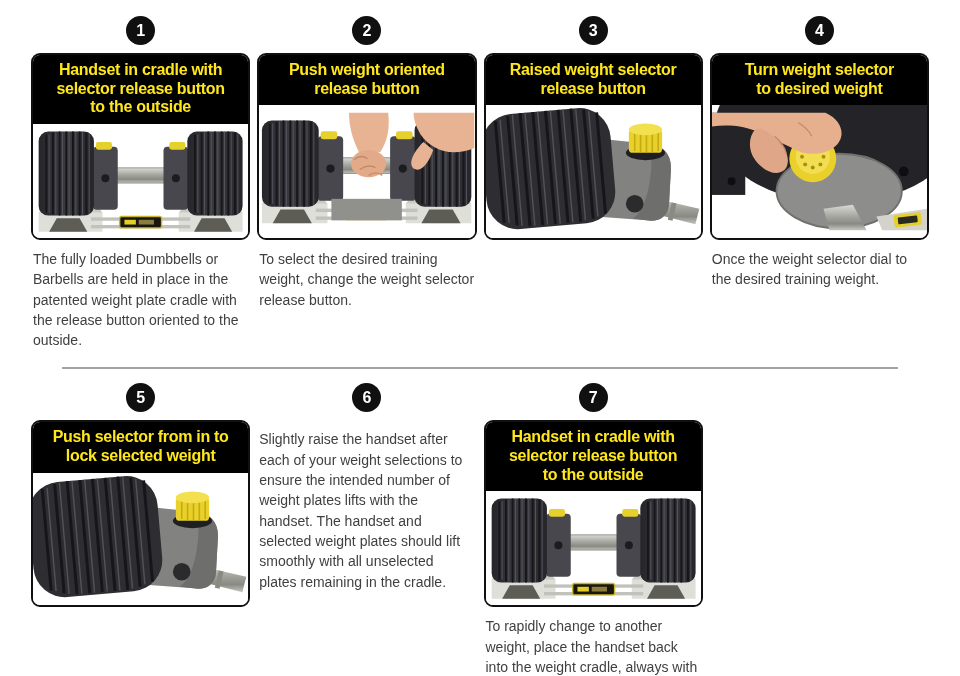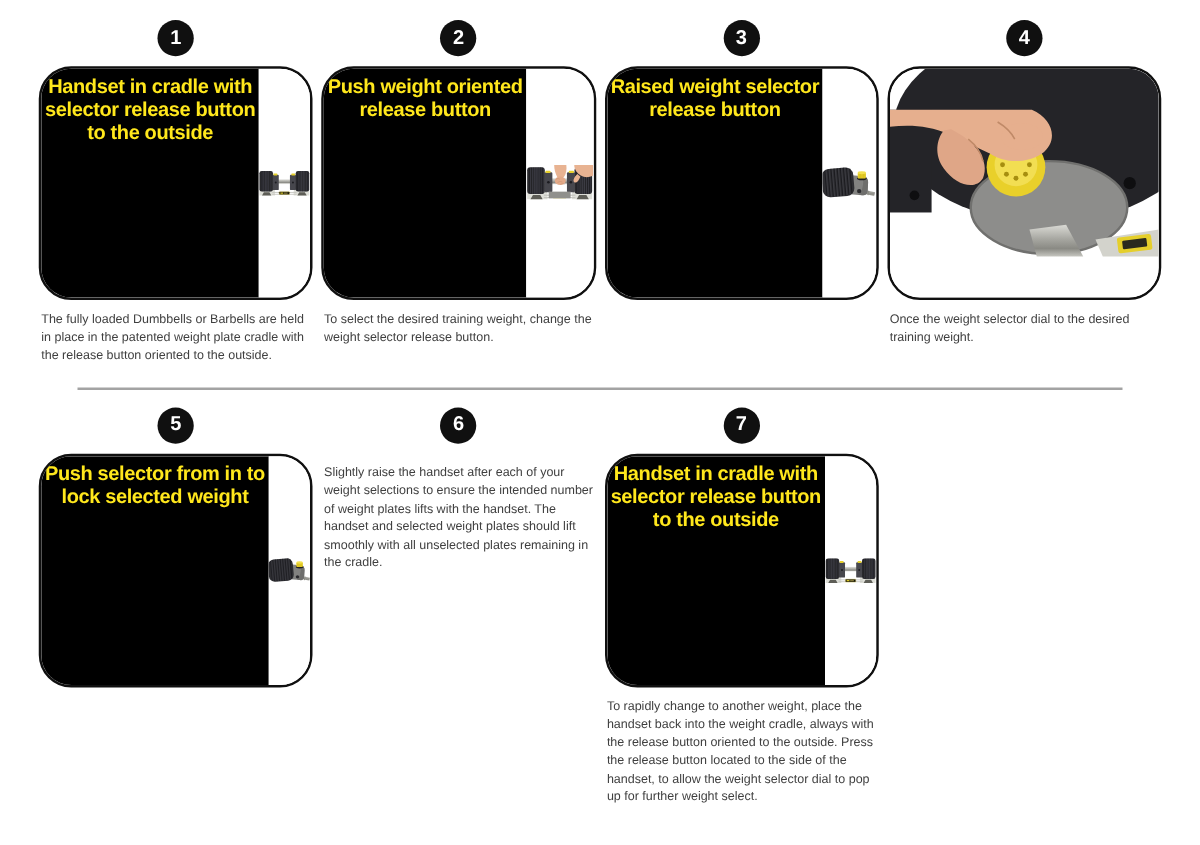--- a/index.html
+++ b/index.html
@@ -4,28 +4,28 @@
 <style>
   * { box-sizing: border-box; margin: 0; padding: 0; }
   html,body { width: 960px; height: 676px; background: #ffffff;
     font-family: "Liberation Sans", sans-serif; }
   .sheet { width: 960px; height: 676px; padding-top: 12px; overflow: hidden; }
   .grid { display: grid; grid-template-columns: repeat(4, 1fr); gap: 7px; padding: 0 31px; }
   .card { display: flex; flex-direction: column; align-items: center; }
   .badge { width: 29px; height: 29px; border-radius: 50%; background: #101010; color: #fff;
     display: flex; align-items: center; justify-content: center;
     font-size: 16px; font-weight: bold; margin: 4px 0 8px; }
-  .box { width: 100%; height: 187px; border: 2.5px solid #101010; border-radius: 26px;
-    overflow: hidden; display: flex; background: #fff; }
+  .box { width: 100%; height: 187px; border: 2.5px solid #101010; border-radius: 9px;
+    overflow: hidden; display: flex; flex-direction: column; background: #fff; }
   .hdr { background: #000; color: #ffe71c; font-weight: bold; font-size: 16px;
     line-height: 1.16; text-align: center; padding: 6px 3px 7px;
     letter-spacing: -0.3px; white-space: pre-line; }
   .photo { flex: 1; display: flex; background: #fff; min-height: 0; }
   .photo svg { width: 100%; height: 100%; }
-  .desc { width: 100%; font-size: 10px; line-height: 1.45; color: #3f3f3f;
+  .desc { width: 100%; font-size: 14px; line-height: 1.45; color: #3f3f3f;
     margin-top: 9px; padding: 0 2px; }
   .divider { height: 2px; background: #a3a3a3; margin: 17px 62px 10px 62px; }
 </style>
 </head>
 <body>
 
 <svg width="0" height="0" style="position:absolute" xmlns="http://www.w3.org/2000/svg" aria-hidden="true">
   <defs>
     <linearGradient id="gMetal" x1="0" y1="0" x2="0" y2="1">
       <stop offset="0" stop-color="#dadad5"></stop>
@@ -253,20 +253,22 @@
             </svg>
         </div>
       </div>
     </div>
 
     <div class="card">
       <div class="badge">
           <span>4</span>
         </div>
       <div class="box">
+        <div class="hdr">Turn weight selector
+to desired weight</div>
         <div class="photo">
           <svg viewBox="0 0 220 120" preserveAspectRatio="xMidYMid meet">
               <use href="#scene-turn"></use>
             </svg>
         </div>
       </div>
       <p class="desc">Once the weight selector dial to the desired training weight.</p>
     </div>
 
   </div>

